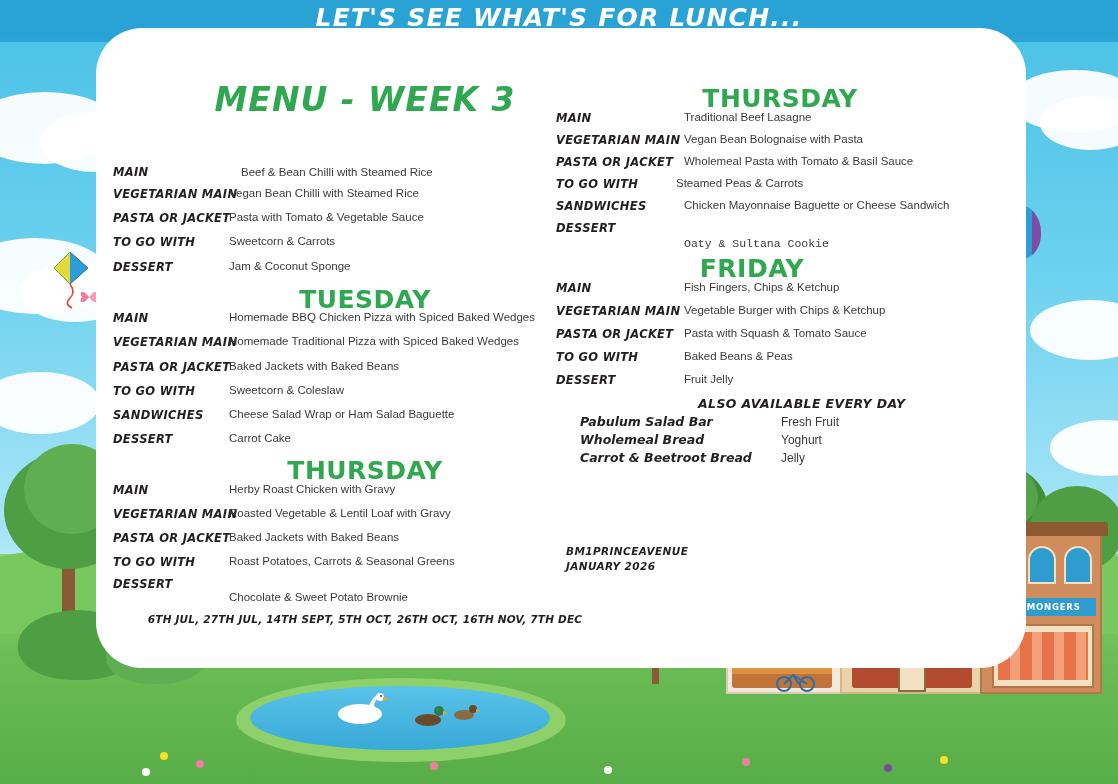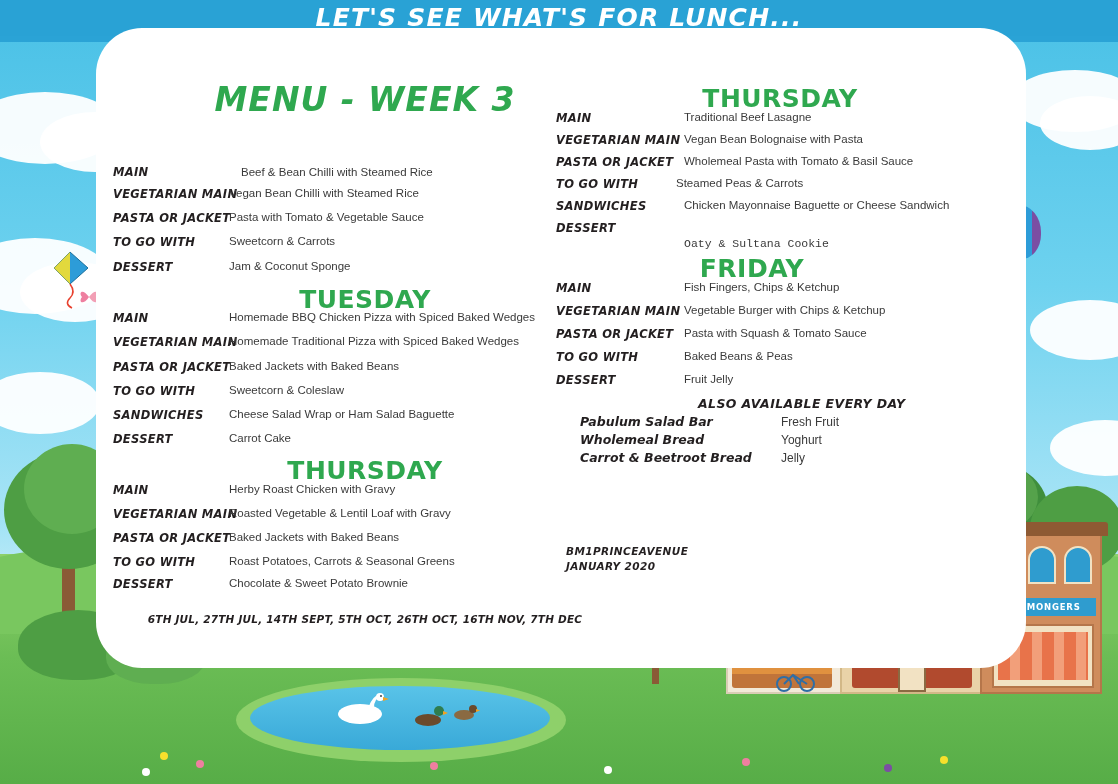--- a/index.html
+++ b/index.html
@@ -386,21 +386,21 @@
     <div style="position:relative;height:24px;">
       <span class="lbl" style="position:absolute;left:0;top:3px;">PASTA OR JACKET</span>
       <span class="val" style="position:absolute;left:116px;top:3px;">Baked Jackets with Baked Beans</span>
     </div>
     <div style="position:relative;height:22px;">
       <span class="lbl" style="position:absolute;left:0;top:3px;">TO GO WITH</span>
       <span class="val" style="position:absolute;left:116px;top:3px;">Roast Potatoes, Carrots &amp; Seasonal Greens</span>
     </div>
     <div style="position:relative;height:24px;">
       <span class="lbl" style="position:absolute;left:0;top:3px;">DESSERT</span>
-      <span class="val" style="position:absolute;left:116px;top:3px;">Chocolate &amp; Sweet Potato Brownie</span>
+      <span class="val" style="position:absolute;left:116px;top:17px;">Chocolate &amp; Sweet Potato Brownie</span>
     </div>
   </div>
 
   <div class="day-head text-abs" style="left:600px;top:78px;width:360px;">THURSDAY</div>
   <div class="text-abs" style="left:556px;top:108px;width:460px;">
     <div style="position:relative;height:22px;">
       <span class="lbl" style="position:absolute;left:0;top:3px;">MAIN</span>
       <span class="val" style="position:absolute;left:128px;top:3px;">Traditional Beef Lasagne</span>
     </div>
     <div style="position:relative;height:22px;">
@@ -456,21 +456,21 @@
     <div class="salad-item">Carrot &amp; Beetroot Bread</div>
   </div>
   <div class="text-abs" style="left:781px;top:413px;line-height:18px;">
     <div class="avail-item">Fresh Fruit</div>
     <div class="avail-item">Yoghurt</div>
     <div class="avail-item">Jelly</div>
   </div>
 
   <div class="addr text-abs" style="left:566px;top:544px;">
     <div>BM1PRINCEAVENUE</div>
-    <div>JANUARY 2020</div>
+    <div>JANUARY 2026</div>
   </div>
 
   <div class="weekfoot">
     <div>6TH JUL, 27TH JUL, 14TH SEPT, 5TH OCT, 26TH OCT, 16TH NOV, 7TH DEC</div>
   </div>
 
 
 </div>
 
 </body></html>

